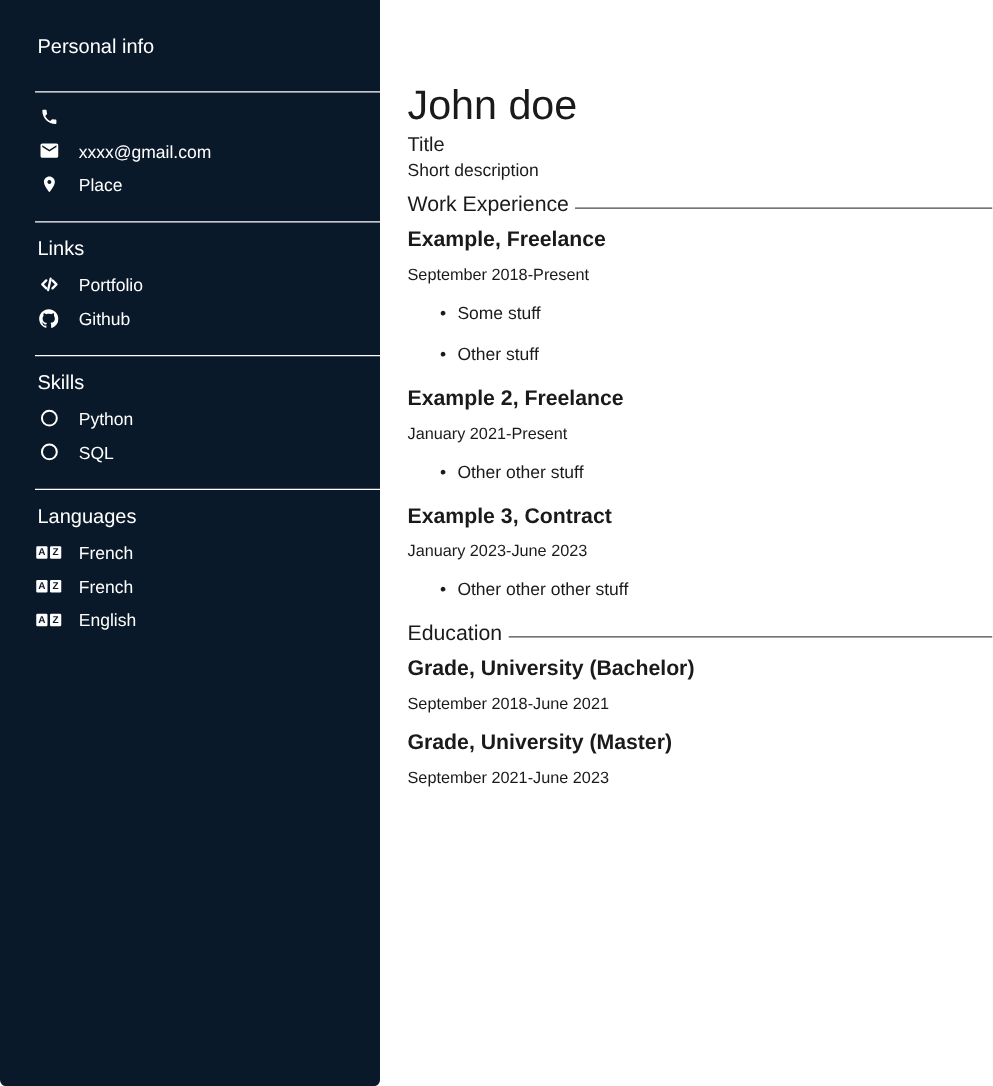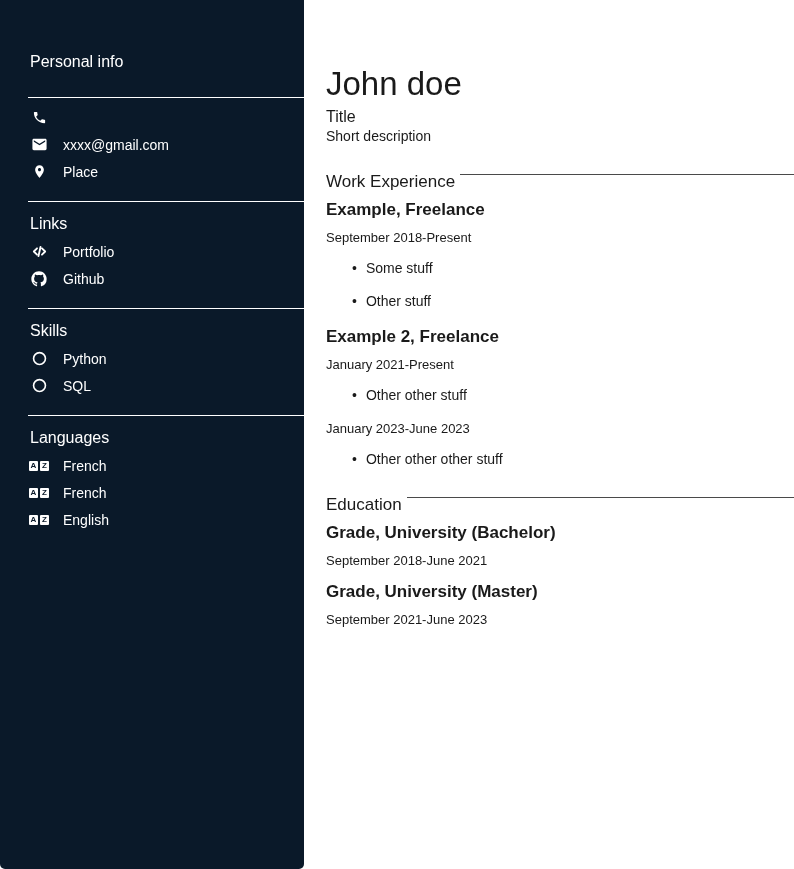--- a/index.html
+++ b/index.html
@@ -14,21 +14,21 @@
   body{
     width:794px;height:869px;overflow:hidden;background:#fff;
     font-family:"Liberation Sans", sans-serif;color:var(--main-text);
   }
   .page{display:flex;width:794px;height:869px;}
 
   
   .sidebar{
     width:304px;min-width:304px;height:100%;
     background:var(--sidebar-bg);color:var(--sidebar-text);
-    padding-top:52px;border-radius:0 0 5px 5px;
+    padding-top:28px;border-radius:0 0 5px 5px;
   }
   .side-heading{
     font-size:16px;font-weight:400;margin:0 0 0 30px;line-height:20px;
   }
   .divider{
     border:none;border-top:1px solid #ffffff;height:0;
     margin:16px 0 0 28px;
   }
   .divider.under-heading{margin-top:25px;}
   .side-items{margin-top:6px;}
@@ -51,21 +51,21 @@
     justify-content:center;border-radius:1px;line-height:1;
   }
 
   
   .main{flex:1;padding:64px 0 0 22px;}
   .name{font-size:33px;font-weight:400;margin:0;line-height:39px;}
   .job-title{font-size:16px;line-height:22px;margin-top:3px;}
   .short-desc{font-size:14px;line-height:16px;}
   .main-section{margin-top:0;}
   .section-header{
-    display:flex;margin-top:28px;
+    display:flex;align-items:center;margin-top:10px;
     font-size:17px;line-height:20px;font-weight:400;
   }
   .section-header .rule{
     flex:1;border-top:1px solid var(--rule-color);margin-left:5px;
     position:relative;top:2px;height:0;
   }
   .entry-title{font-size:17px;font-weight:700;line-height:20px;margin:14px 0 0;}
   .entry:first-child .entry-title{margin-top:8px;}
   .entry-period{font-size:13px;line-height:15px;margin-top:10px;}
   .bullets{list-style:none;margin:16px 0 0;padding:0 0 0 26px;font-size:14px;}
@@ -216,20 +216,21 @@
               <h3 class="entry-title">Example 2, Freelance</h3>
               <div class="entry-period">January 2021-Present</div>
               <ul class="bullets">
                 <li>
                   <span class="dot">•</span>
                   <span class="bullet-text">Other other stuff</span>
                 </li>
               </ul>
             </div>
             <div class="entry">
+              <h3 class="entry-title">Example 3, Contract</h3>
               <div class="entry-period">January 2023-June 2023</div>
               <ul class="bullets">
                 <li>
                   <span class="dot">•</span>
                   <span class="bullet-text">Other other other stuff</span>
                 </li>
               </ul>
             </div>
           </div>
         </section>

